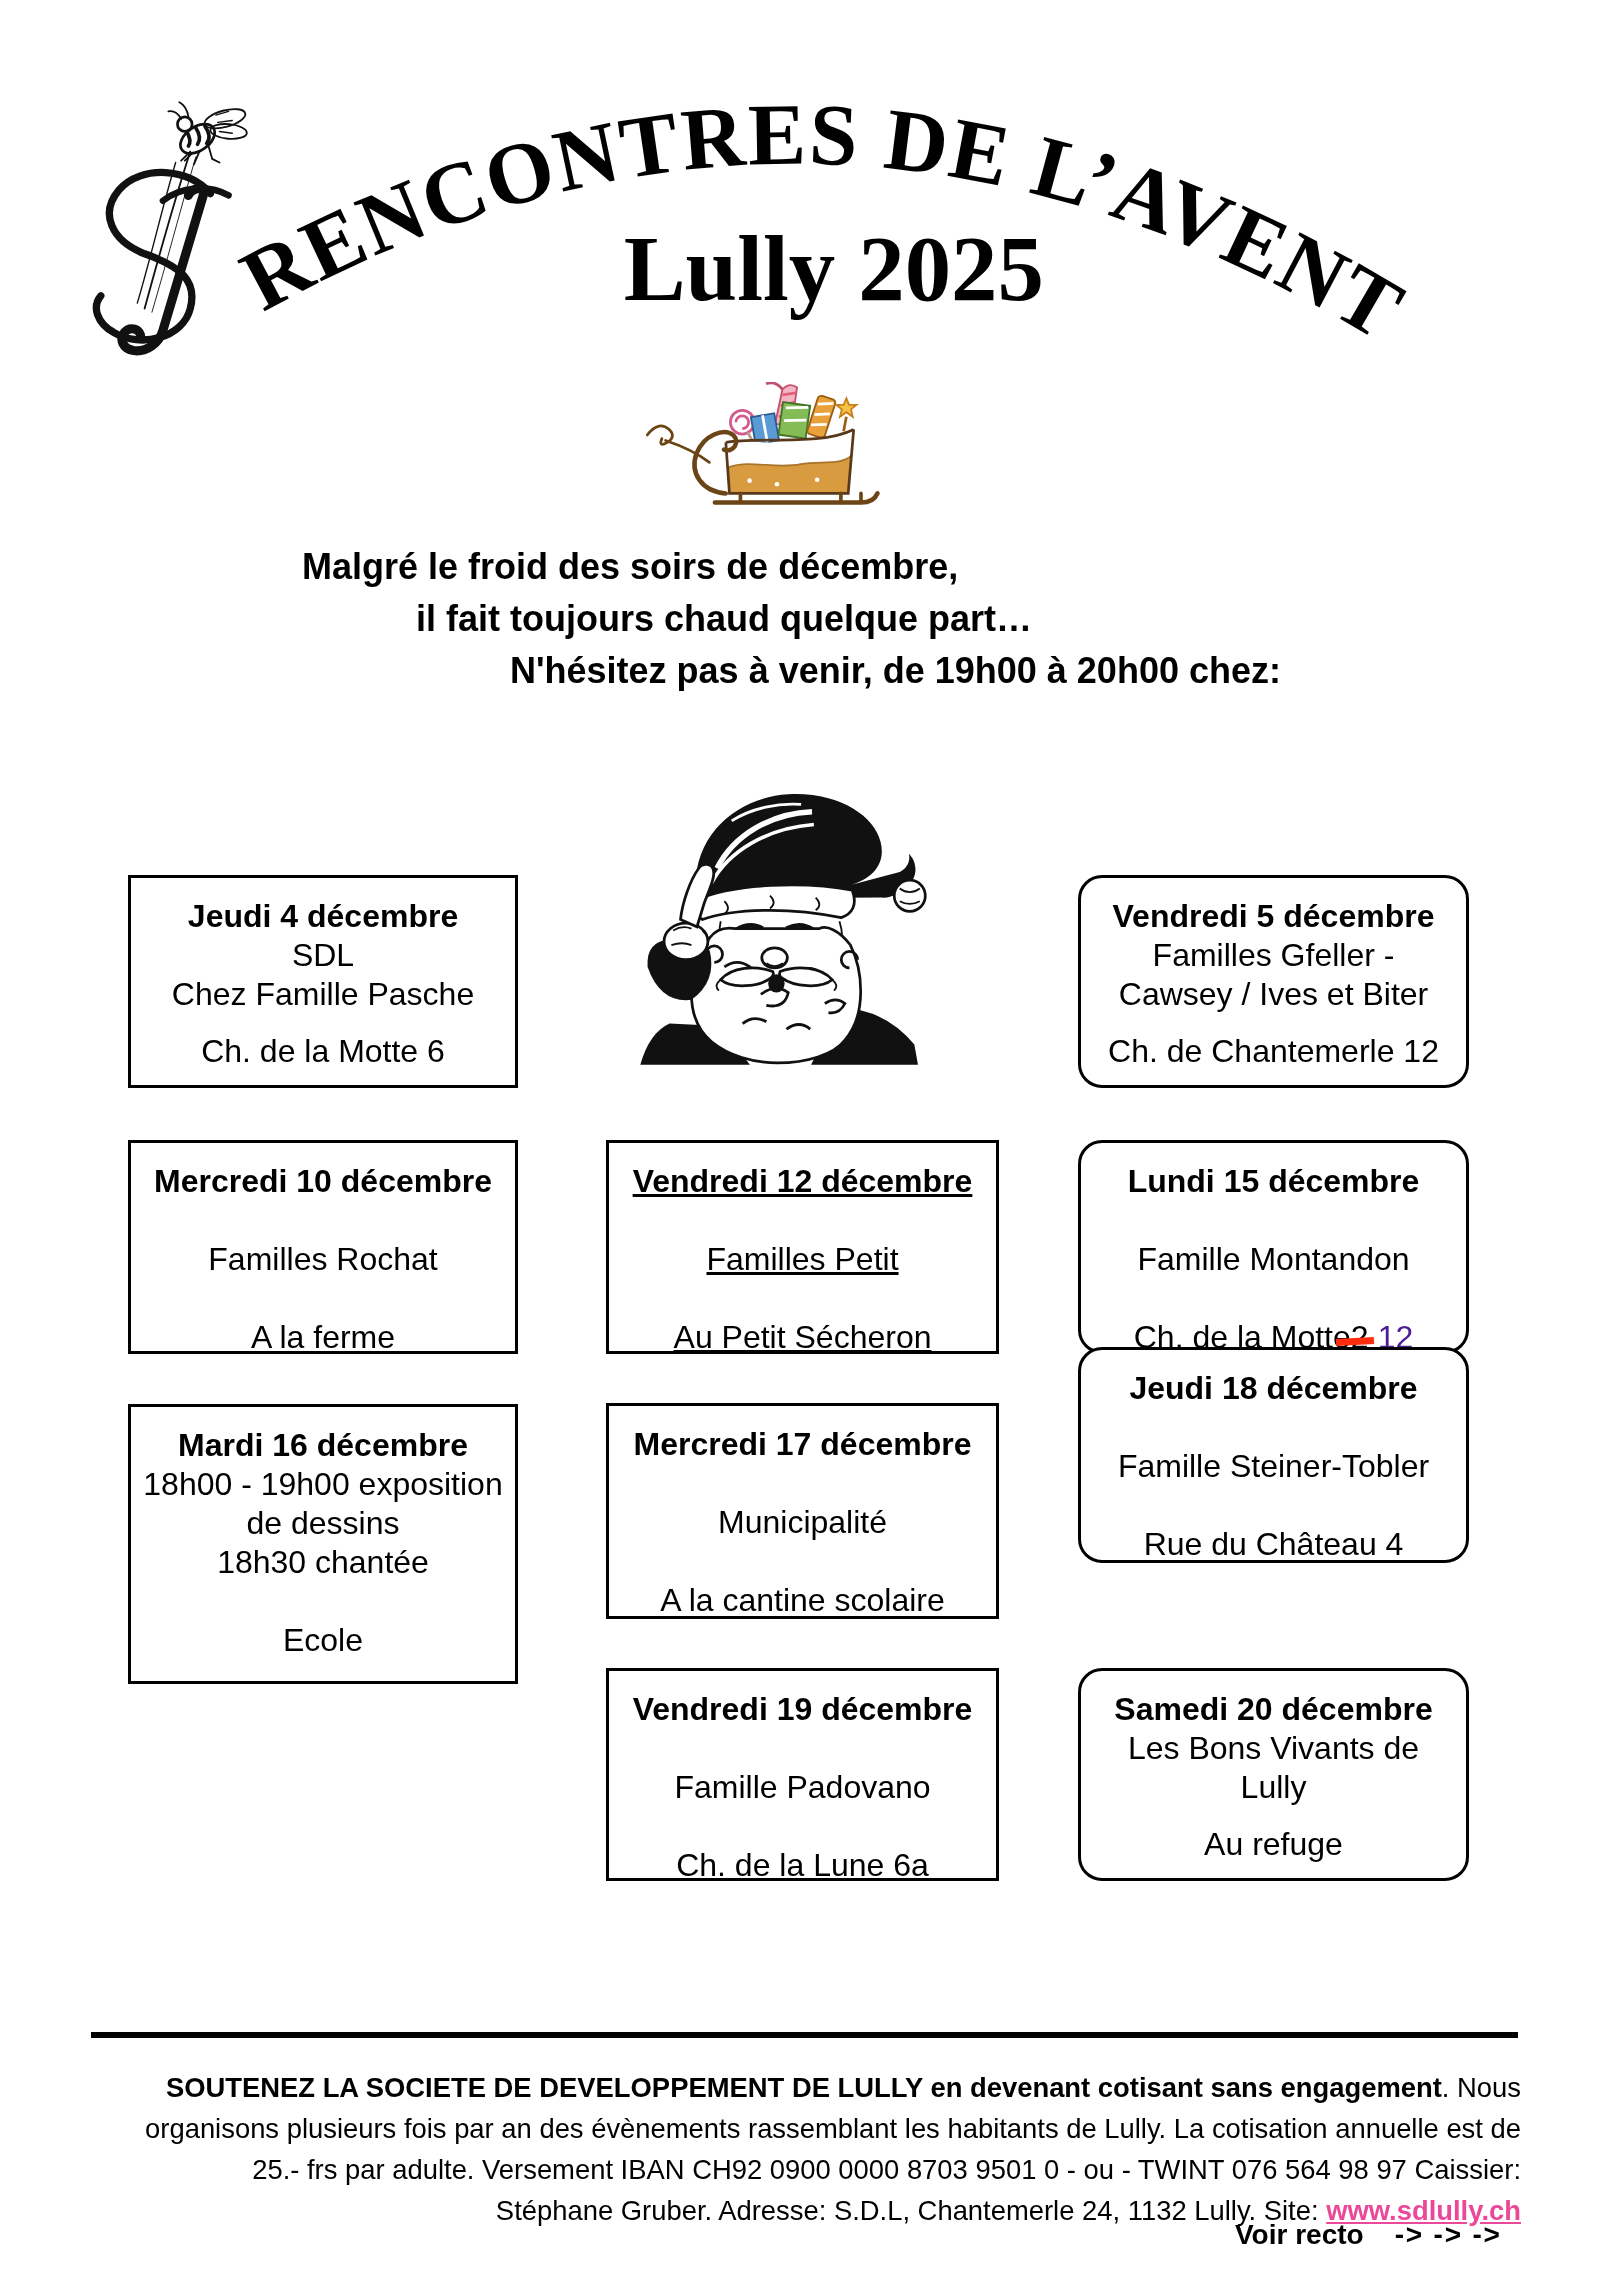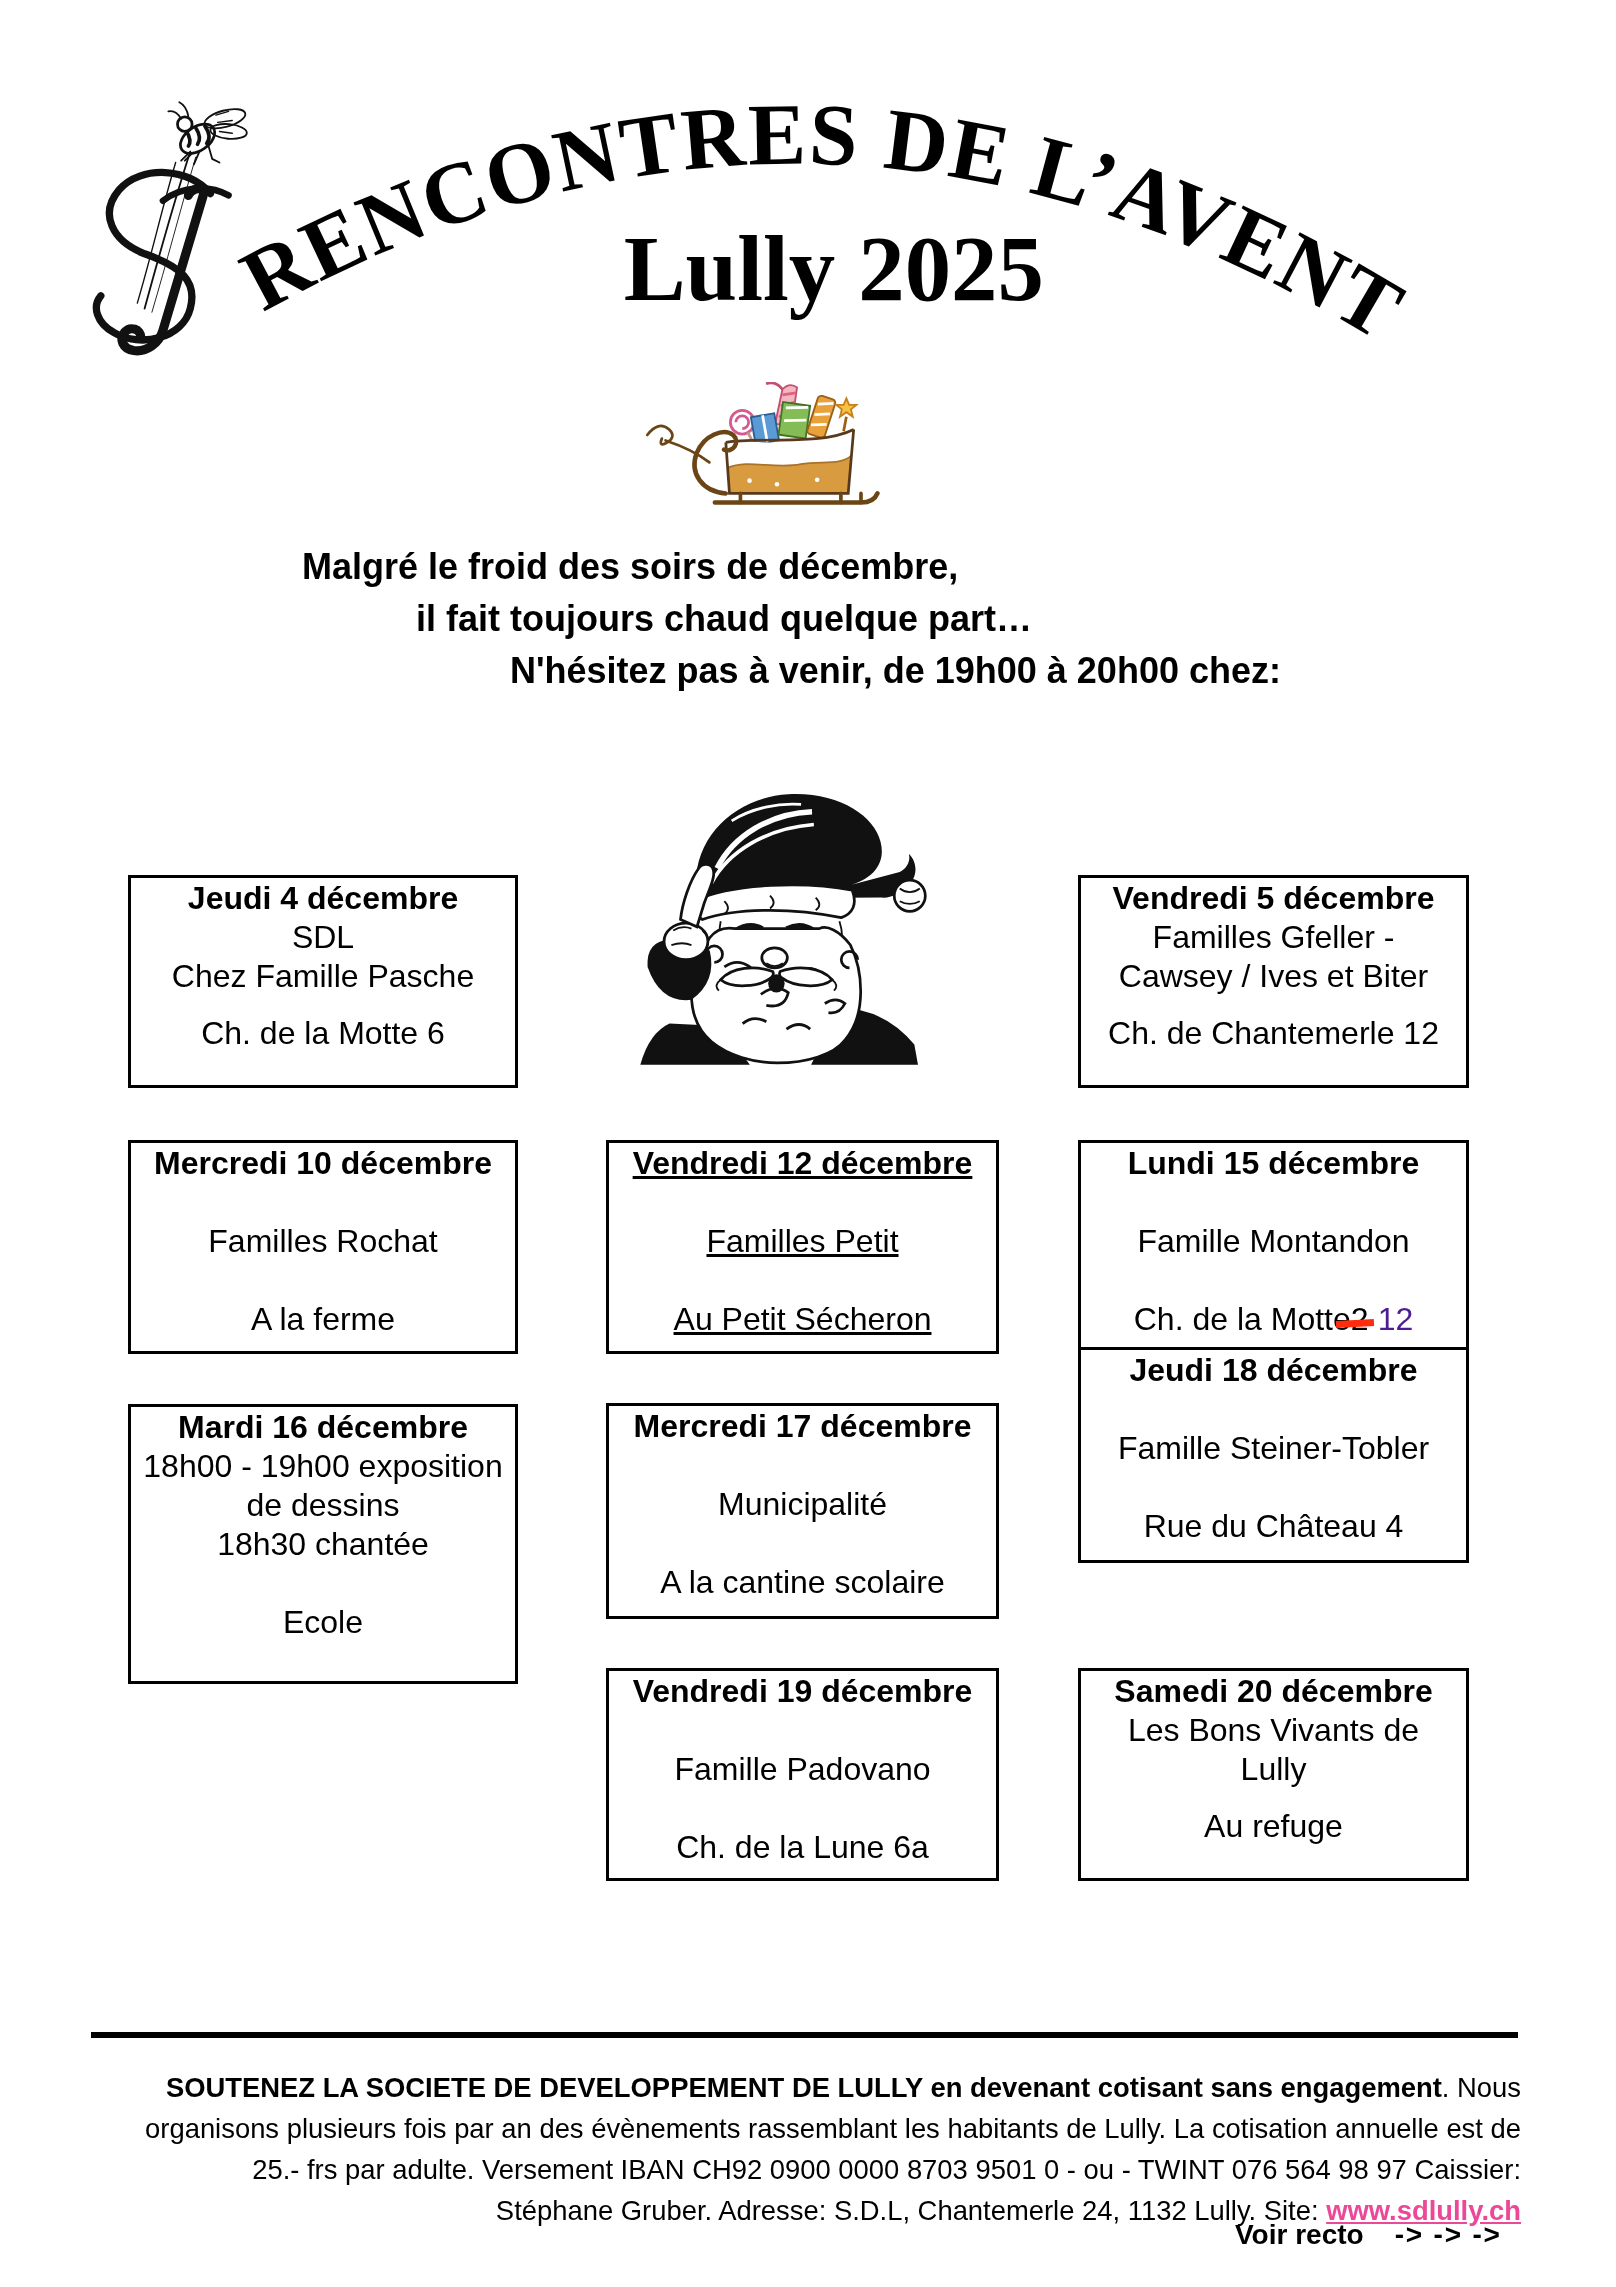--- a/index.html
+++ b/index.html
@@ -20,29 +20,29 @@
   #intro .l2 { margin-left:416px; }
   #intro .l3 { margin-left:510px; }
 
   
   #sleigh { position:absolute; left:638px; top:382px; }
   #santa  { position:absolute; left:633px; top:784px; }
 
   
   .box {
     position:absolute; box-sizing:border-box; border:3.7px solid #000;
-    text-align:center; font-size:32px; line-height:39px; padding-top:1px;
+    text-align:center; font-size:32px; line-height:39px; padding-top:19px;
     background:#fff;
   }
   .box .date { font-weight:bold; }
   .gap { height:39px; }
   .halfgap { height:18.3px; }
   .colL { left:128px;  width:390px; }
   .colM { left:606px;  width:393px; }
-  .colR { left:1078px; width:391px; }
+  .colR { left:1078px; width:391px;border-radius:24px; }
   #box1  { top:875px;  height:213px; }
   #box2  { top:875px;  height:213px; }
   #box3  { top:1140px; height:214px; }
   #box4  { top:1140px; height:214px;text-decoration:underline; }
   #box5  { top:1140px; height:214px; }
   #box6  { top:1404px; height:280px; }
   #box7  { top:1403px; height:216px; }
   #box8  { top:1347px; height:216px; }
   #box9  { top:1668px; height:213px; }
   #box10 { top:1668px; height:213px; }

